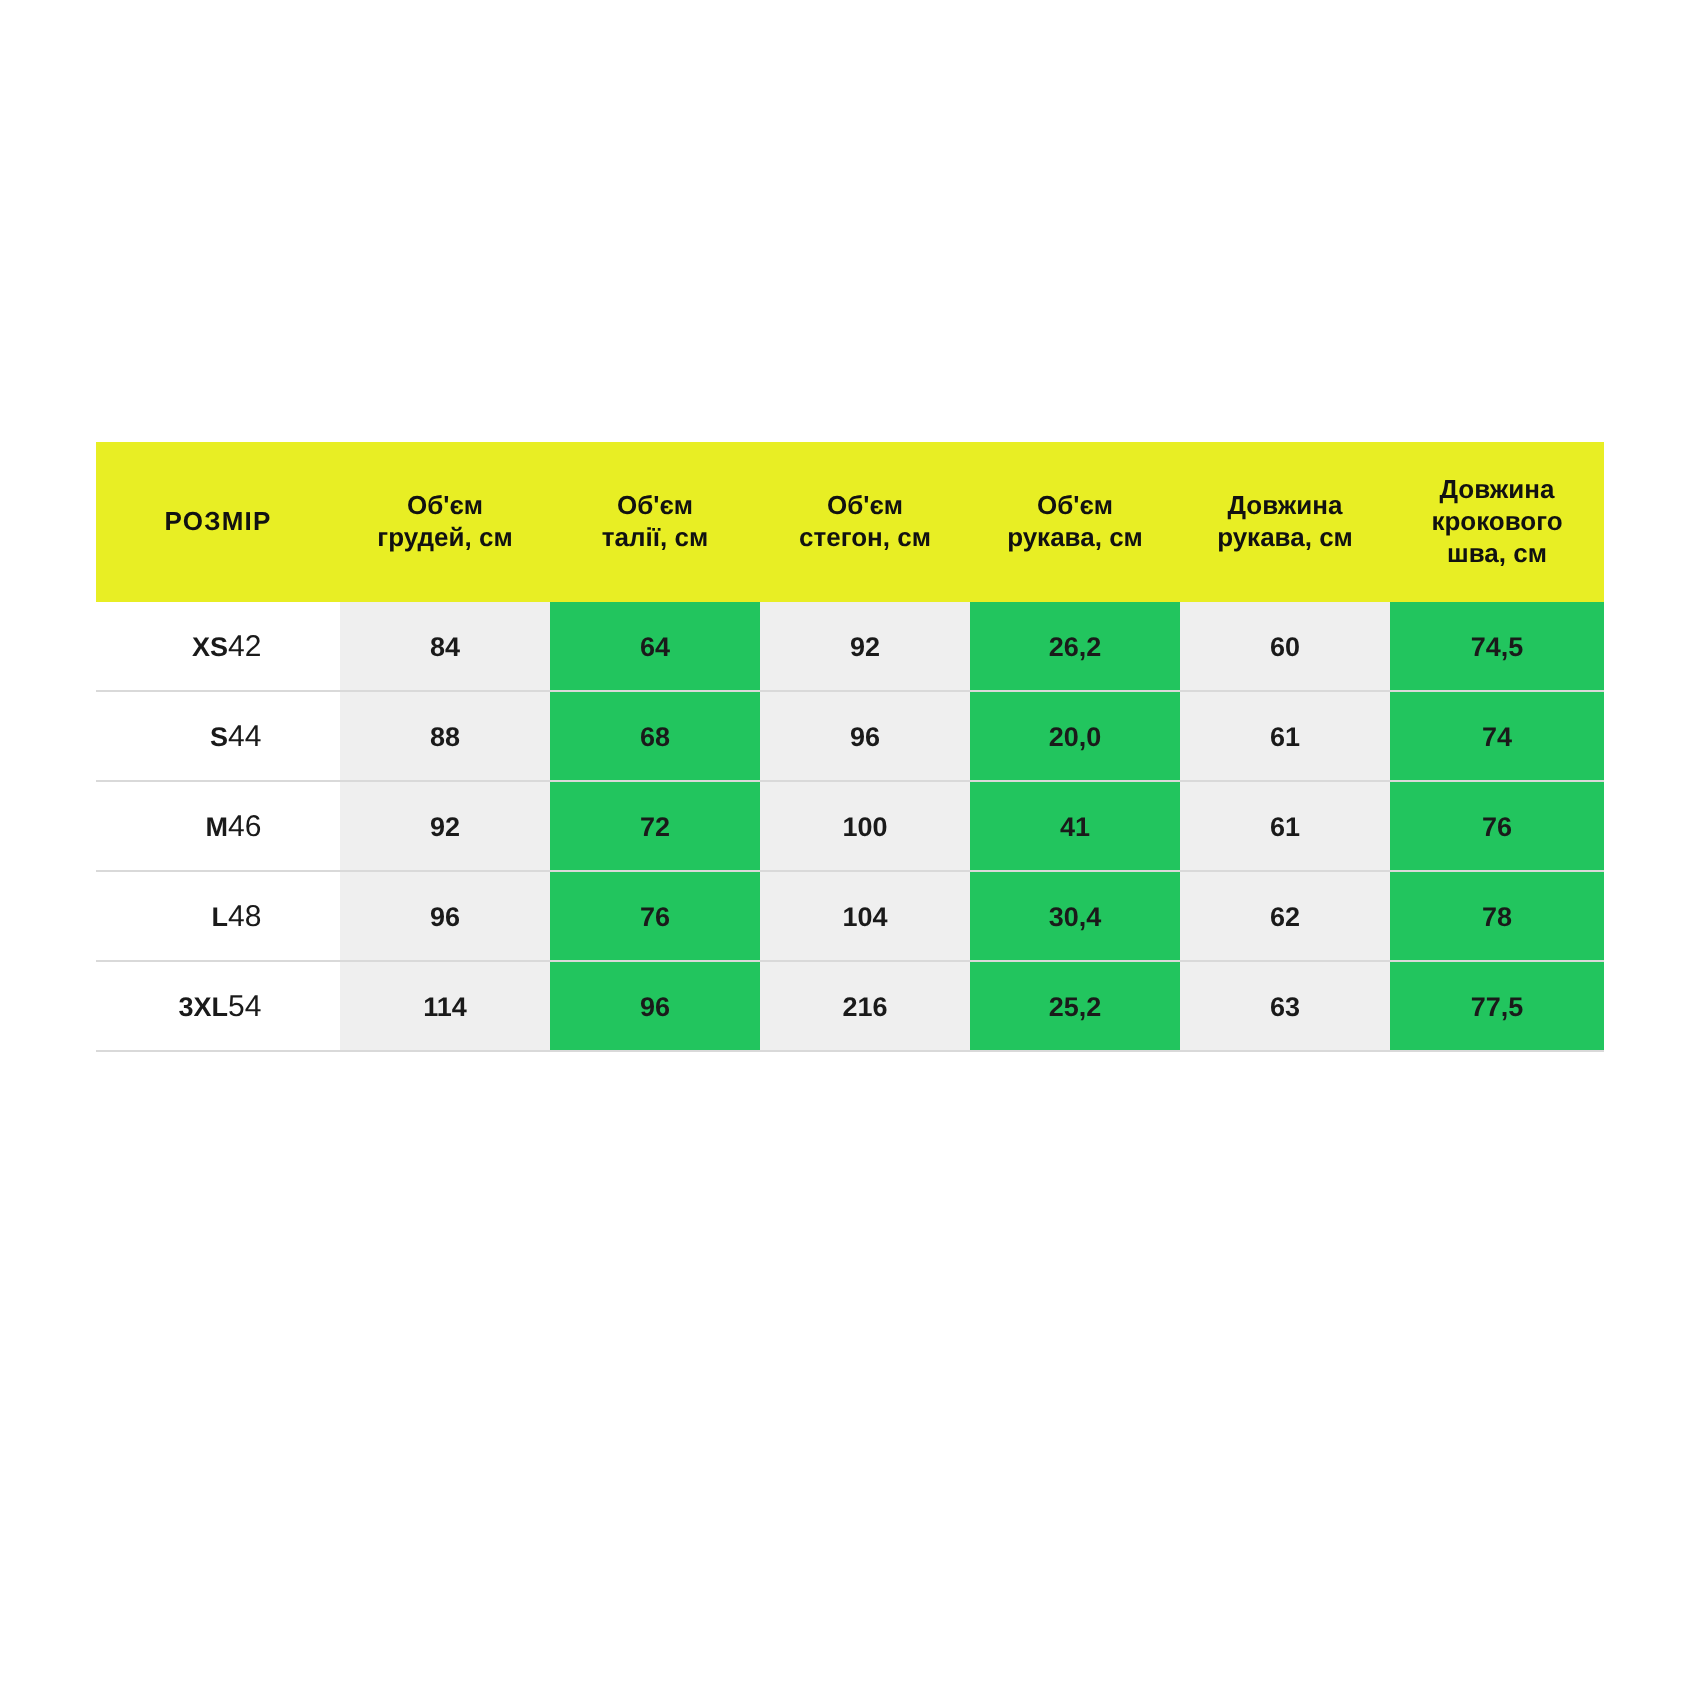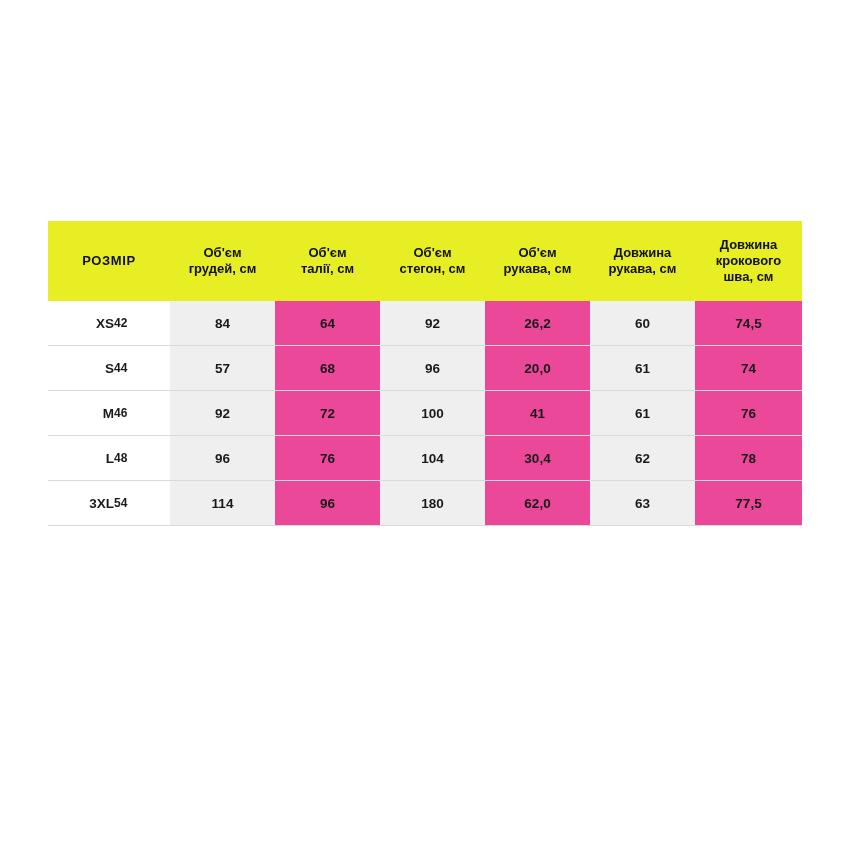--- a/index.html
+++ b/index.html
@@ -56,21 +56,21 @@
 
   tbody tr {
     height: 44px;
   }
   tbody td {
     font-size: 13.5px;
     font-weight: bold;
     text-align: center;
     vertical-align: middle;
     border-bottom: 1px solid #d9d9d9;
-    background: #ec4899;
+    background: #22c55e;
     color: #1a1a1a;
   }
   tbody td.shaded {
     background: #efefef;
   }
   tbody tr:last-child td {
     border-bottom: 1px solid #d9d9d9;
   }
   
   td.size-cell {
@@ -85,22 +85,22 @@
   }
   .size-letter {
     min-width: 34px;
     text-align: right;
     font-size: 13.5px;
     font-weight: bold;
   }
   .size-num {
     min-width: 24px;
     text-align: left;
-    font-size: 12px;
-    font-weight: bold;
+    font-size: 15px;
+    font-weight: normal;
   }
 </style>
 </head>
 <body>
 
 <div class="page">
   <div class="table-wrap">
     <table class="size-table">
       <colgroup>
         <col class="c-size">
@@ -160,21 +160,21 @@
           <td>74,5</td>
         </tr>
 
         <tr>
           <td class="size-cell">
             <div class="size-inner">
               <span class="size-letter">S</span>
               <span class="size-num">44</span>
             </div>
           </td>
-          <td class="shaded">57</td>
+          <td class="shaded">88</td>
           <td>68</td>
           <td class="shaded">96</td>
           <td>20,0</td>
           <td class="shaded">61</td>
           <td>74</td>
         </tr>
 
         <tr>
           <td class="size-cell">
             <div class="size-inner">
@@ -209,22 +209,22 @@
 
         <tr>
           <td class="size-cell">
             <div class="size-inner">
               <span class="size-letter">3XL</span>
               <span class="size-num">54</span>
             </div>
           </td>
           <td class="shaded">114</td>
           <td>96</td>
-          <td class="shaded">180</td>
-          <td>62,0</td>
+          <td class="shaded">216</td>
+          <td>25,2</td>
           <td class="shaded">63</td>
           <td>77,5</td>
         </tr>
 
 
       </tbody>
     </table>
   </div>
 </div>
 

